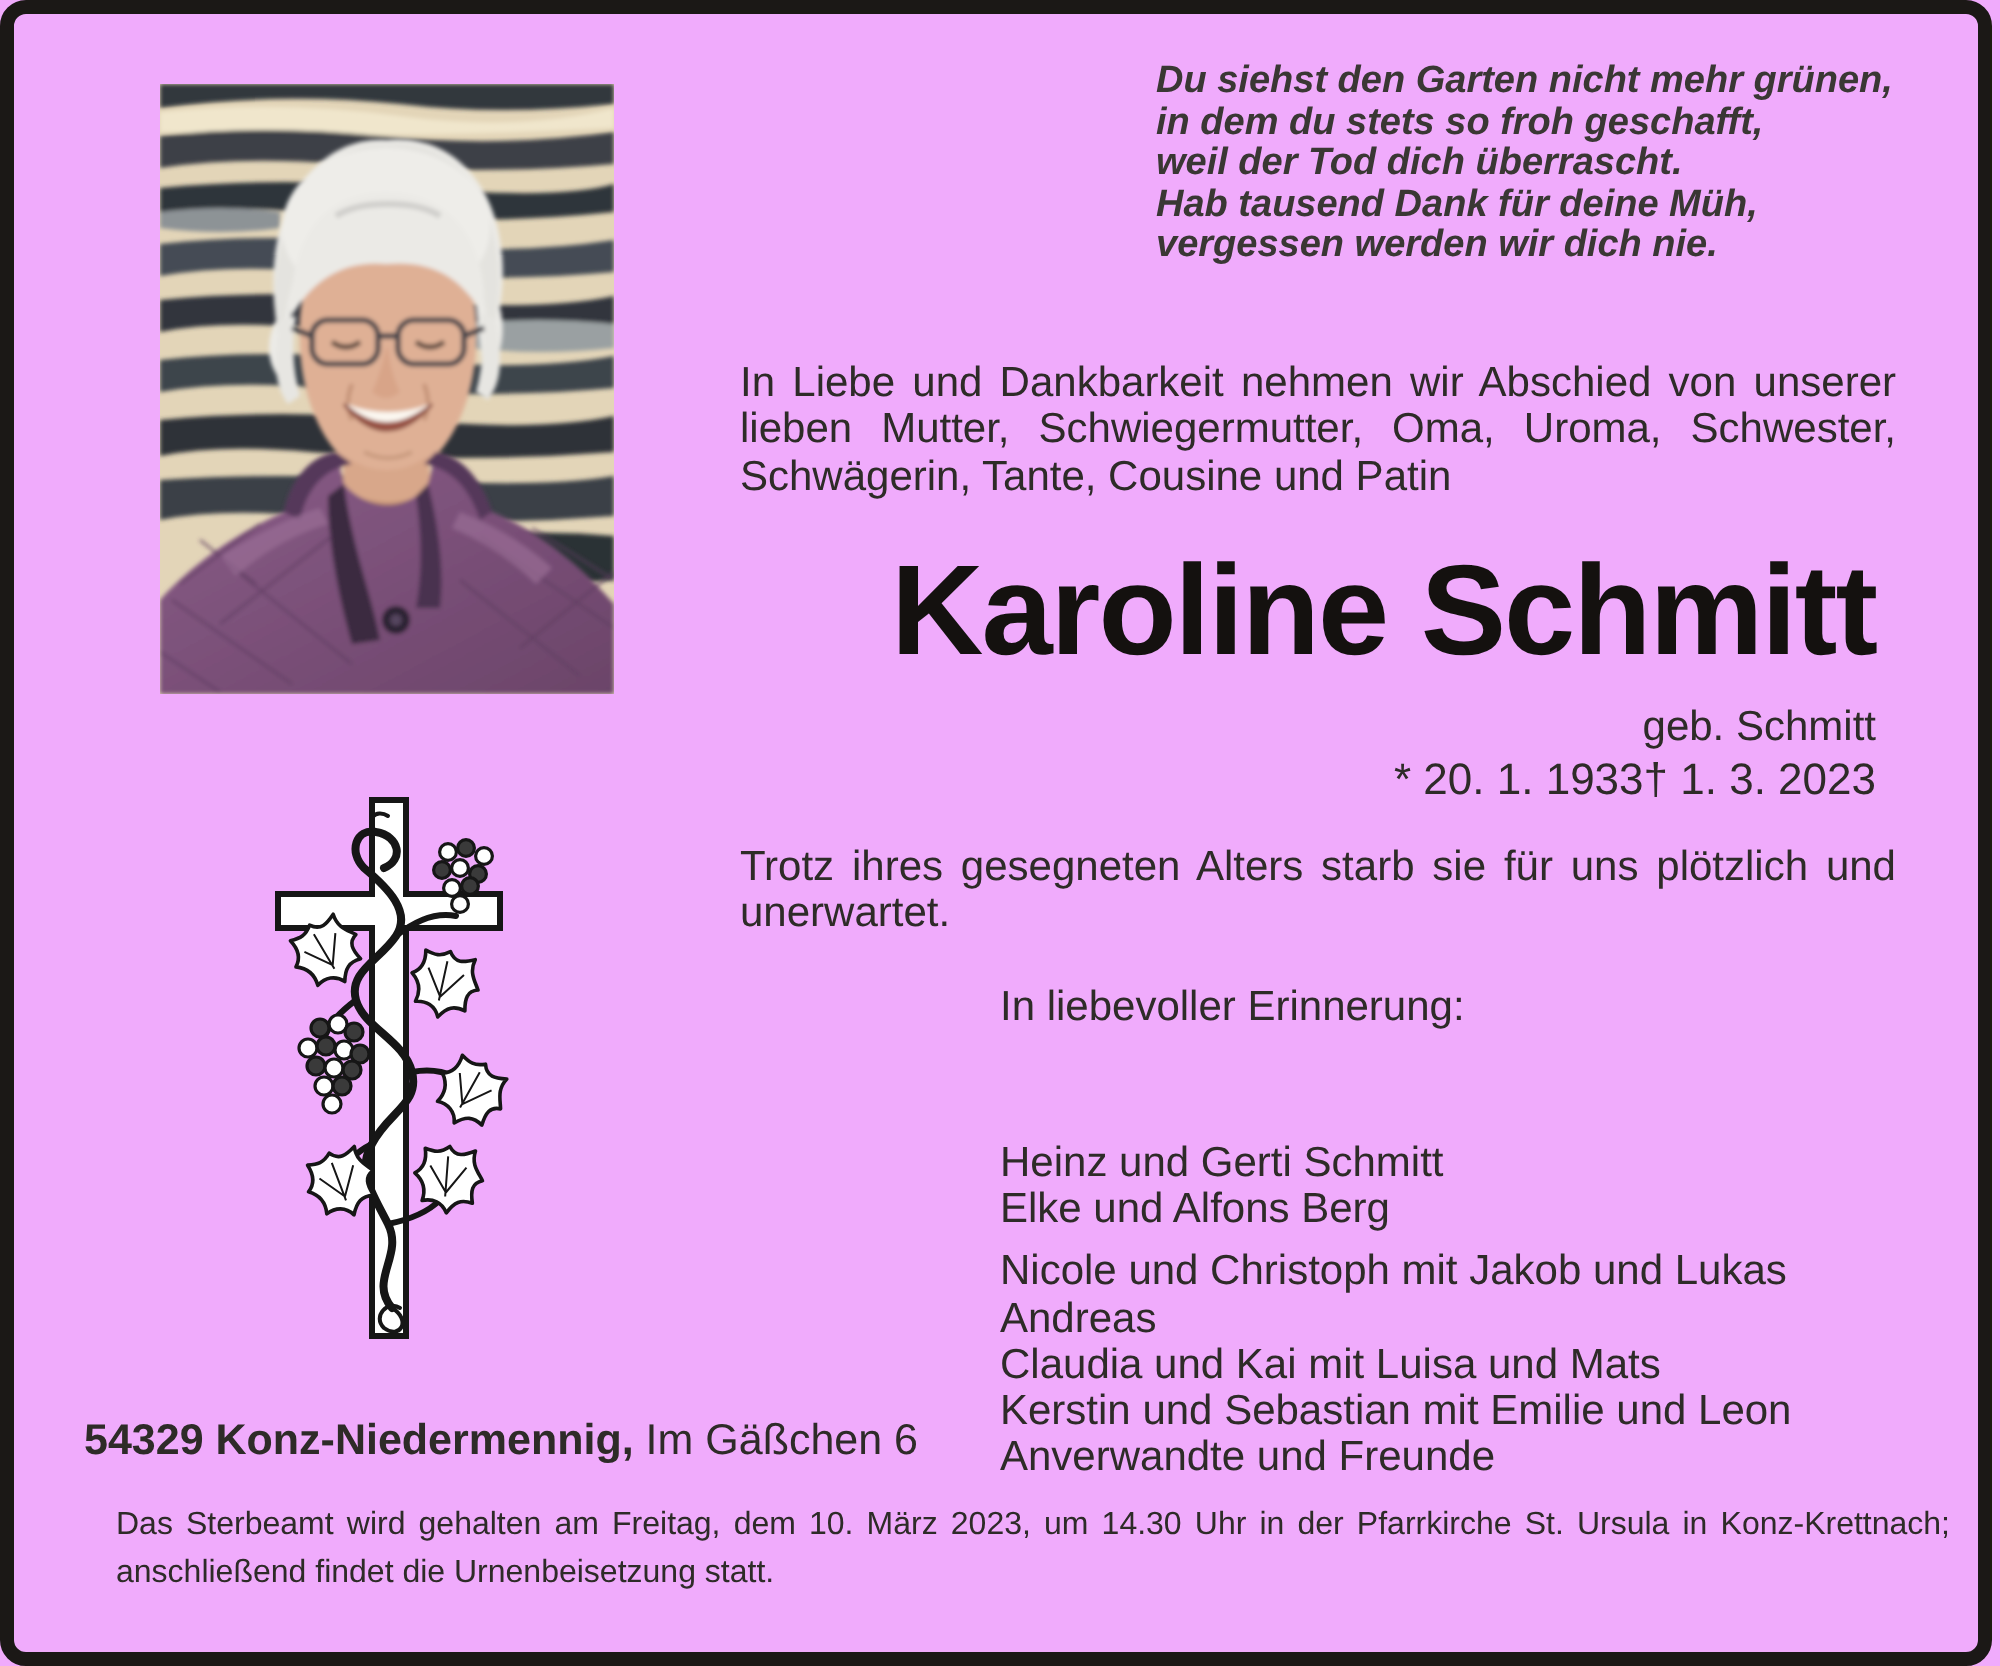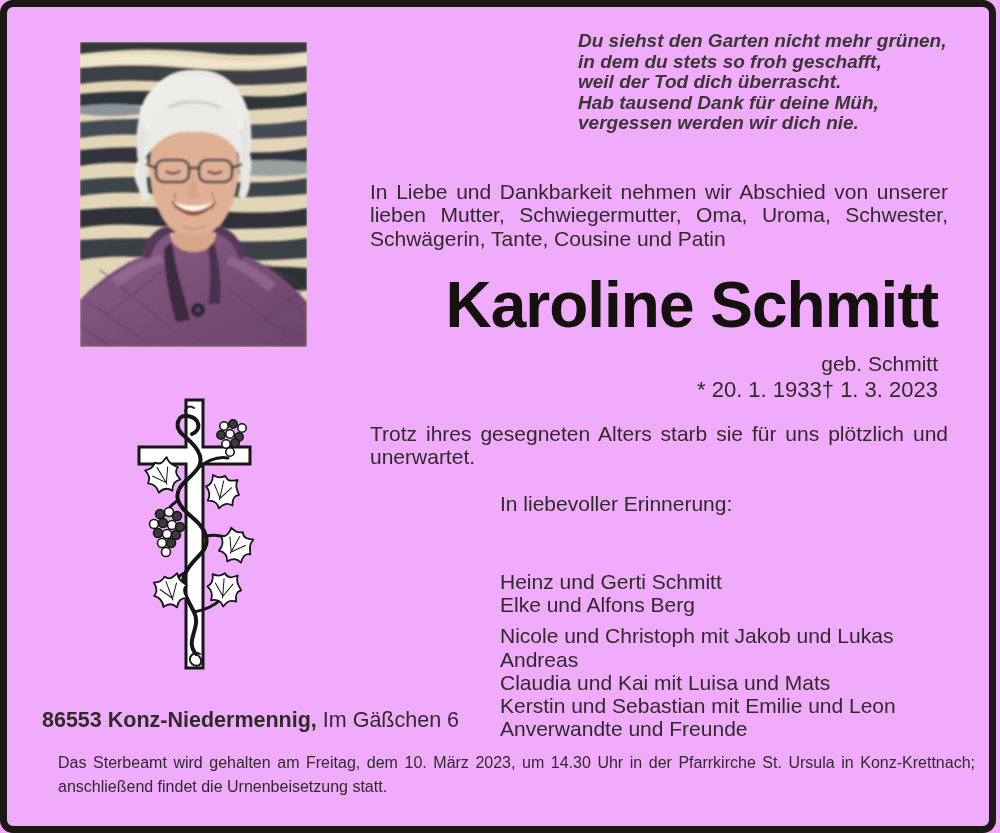--- a/index.html
+++ b/index.html
@@ -228,18 +228,18 @@
     <div class="mgroup">
       <div>Nicole und Christoph mit Jakob und Lukas</div>
       <div>Andreas</div>
       <div>Claudia und Kai mit Luisa und Mats</div>
       <div>Kerstin und Sebastian mit Emilie und Leon</div>
       <div>Anverwandte und Freunde</div>
     </div>
   </div>
 
   <div class="address">
-    <span class="addr-bold">86553 Konz-Niedermennig,</span><span class="addr-street">Im Gäßchen 6</span>
+    <span class="addr-bold">54329 Konz-Niedermennig,</span><span class="addr-street">Im Gäßchen 6</span>
   </div>
 
   <div class="service">Das Sterbeamt wird gehalten am Freitag, dem 10. März 2023, um 14.30 Uhr in der Pfarrkirche St. Ursula in Konz-Krettnach; anschließend findet die Urnenbeisetzung statt.</div>
 
 </div>
 
 </body></html>

